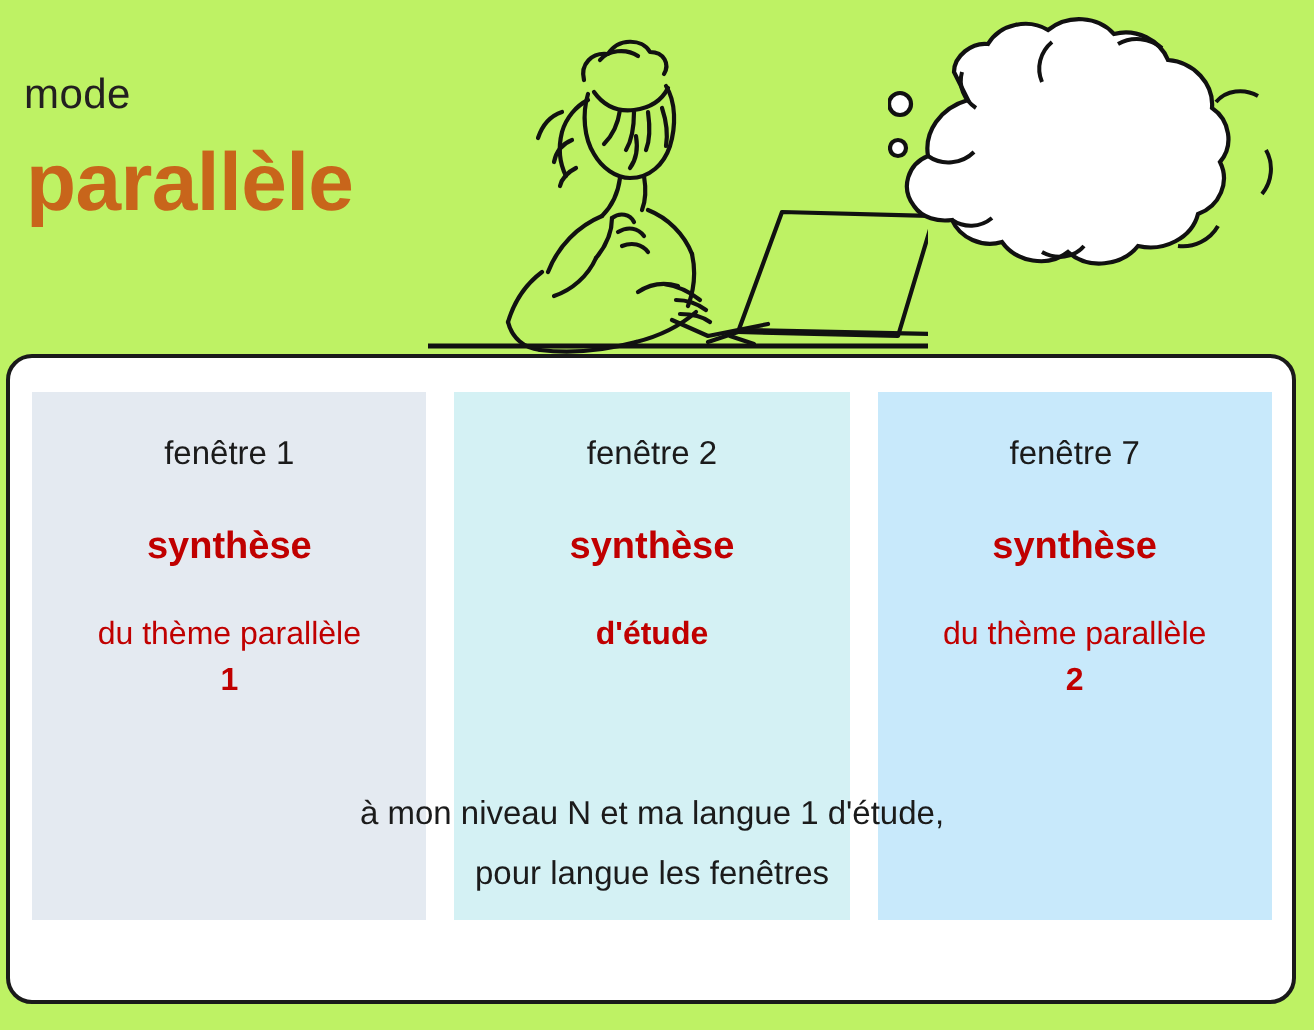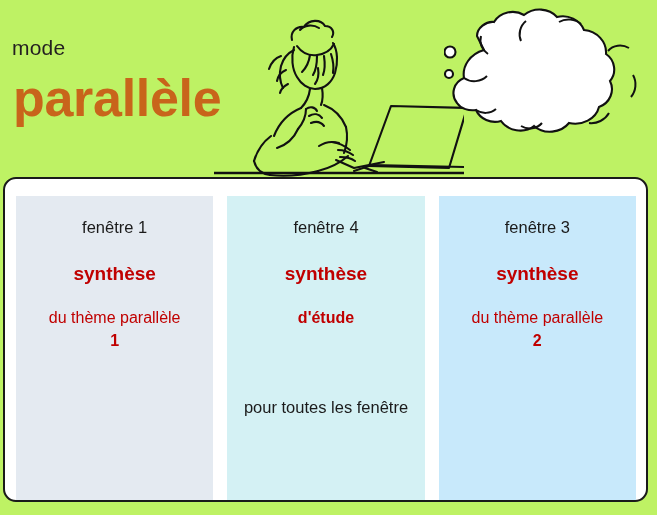--- a/index.html
+++ b/index.html
@@ -24,21 +24,21 @@
     left: 12px;
     top: 36px;
     font-size: 21px;
     color: #231f20;
     letter-spacing: .2px;
   }
   #mode-title {
     position: absolute;
     left: 13px;
     top: 68px;
-    font-size: 52px;
+    font-size: 41px;
     font-weight: bold;
     color: #c8651b;
     letter-spacing: -.3px;
   }
 
   
   #illustration {
     position: absolute;
     left: 214px;
     top: 0px;
@@ -73,21 +73,21 @@
     border: 2.6px solid #1a1a1a;
     border-radius: 13px;
     box-sizing: border-box;
     background: #ffffff;
   }
   #columns {
     position: absolute;
     left: 16px;
     top: 196px;
     width: 620px;
-    height: 304px;
+    height: 264px;
     display: flex;
     gap: 14px;
   }
   .window-col {
     flex: 1 1 0;
     position: relative;
   }
   .col-1 { background: #e4eaf1; }
   .col-2 { background: #d4f1f4; }
   .col-3 { background: #c8e9fb; }
@@ -237,38 +237,39 @@
         <div class="synth">synthèse</div>
         <div class="detail">
           <span>du thème parallèle</span>
           <span class="num">1</span>
         </div>
       </div>
     </div>
 
     <div class="window-col col-2">
       <div class="col-inner">
-        <div class="win-label">fenêtre 4</div>
+        <div class="win-label">fenêtre 2</div>
         <div class="synth">synthèse</div>
         <div class="detail">
           <span class="num" style="font-weight:bold">d'étude</span>
         </div>
       </div>
     </div>
 
     <div class="window-col col-3">
       <div class="col-inner">
-        <div class="win-label">fenêtre 3</div>
+        <div class="win-label">fenêtre 7</div>
         <div class="synth">synthèse</div>
         <div class="detail">
           <span>du thème parallèle</span>
           <span class="num">2</span>
         </div>
       </div>
     </div>
 
   </div>
 
   <div id="caption">
-    <div>pour toutes les fenêtre</div>
+    <div>à mon niveau N  et ma langue 1 d'étude,</div>
+    <div>pour langue les fenêtres</div>
   </div>
 
 </div>
 
 </body></html>

